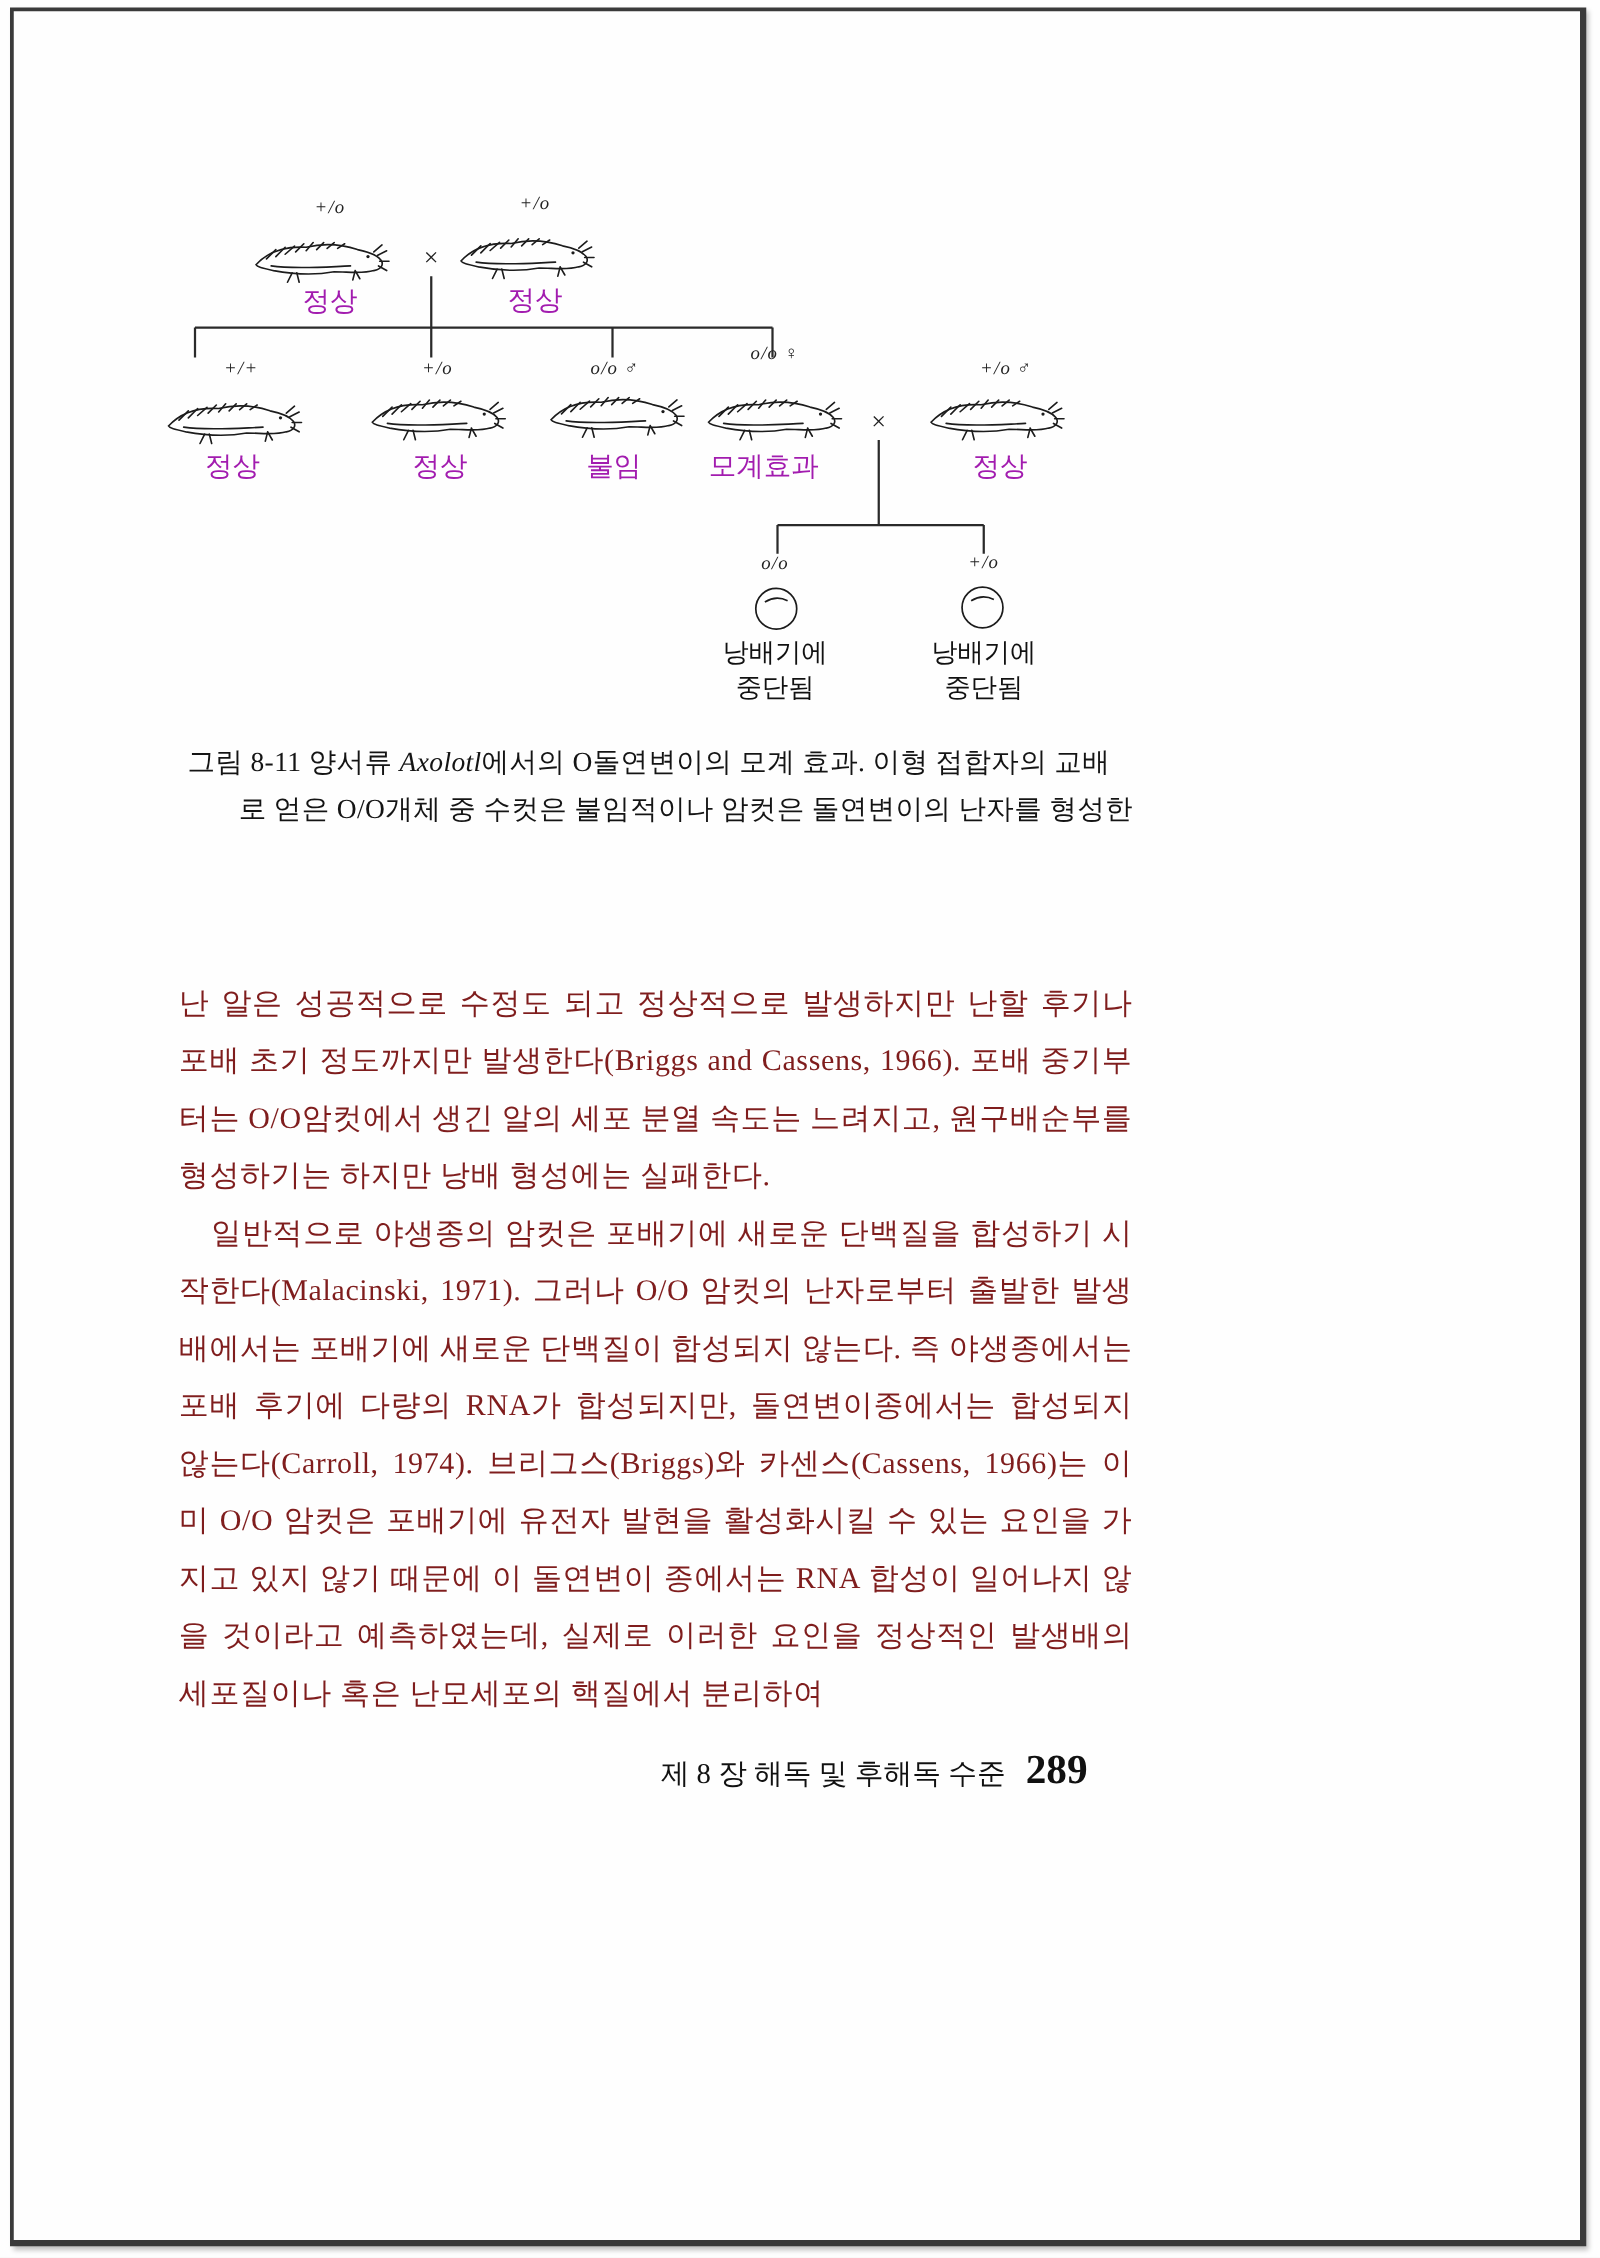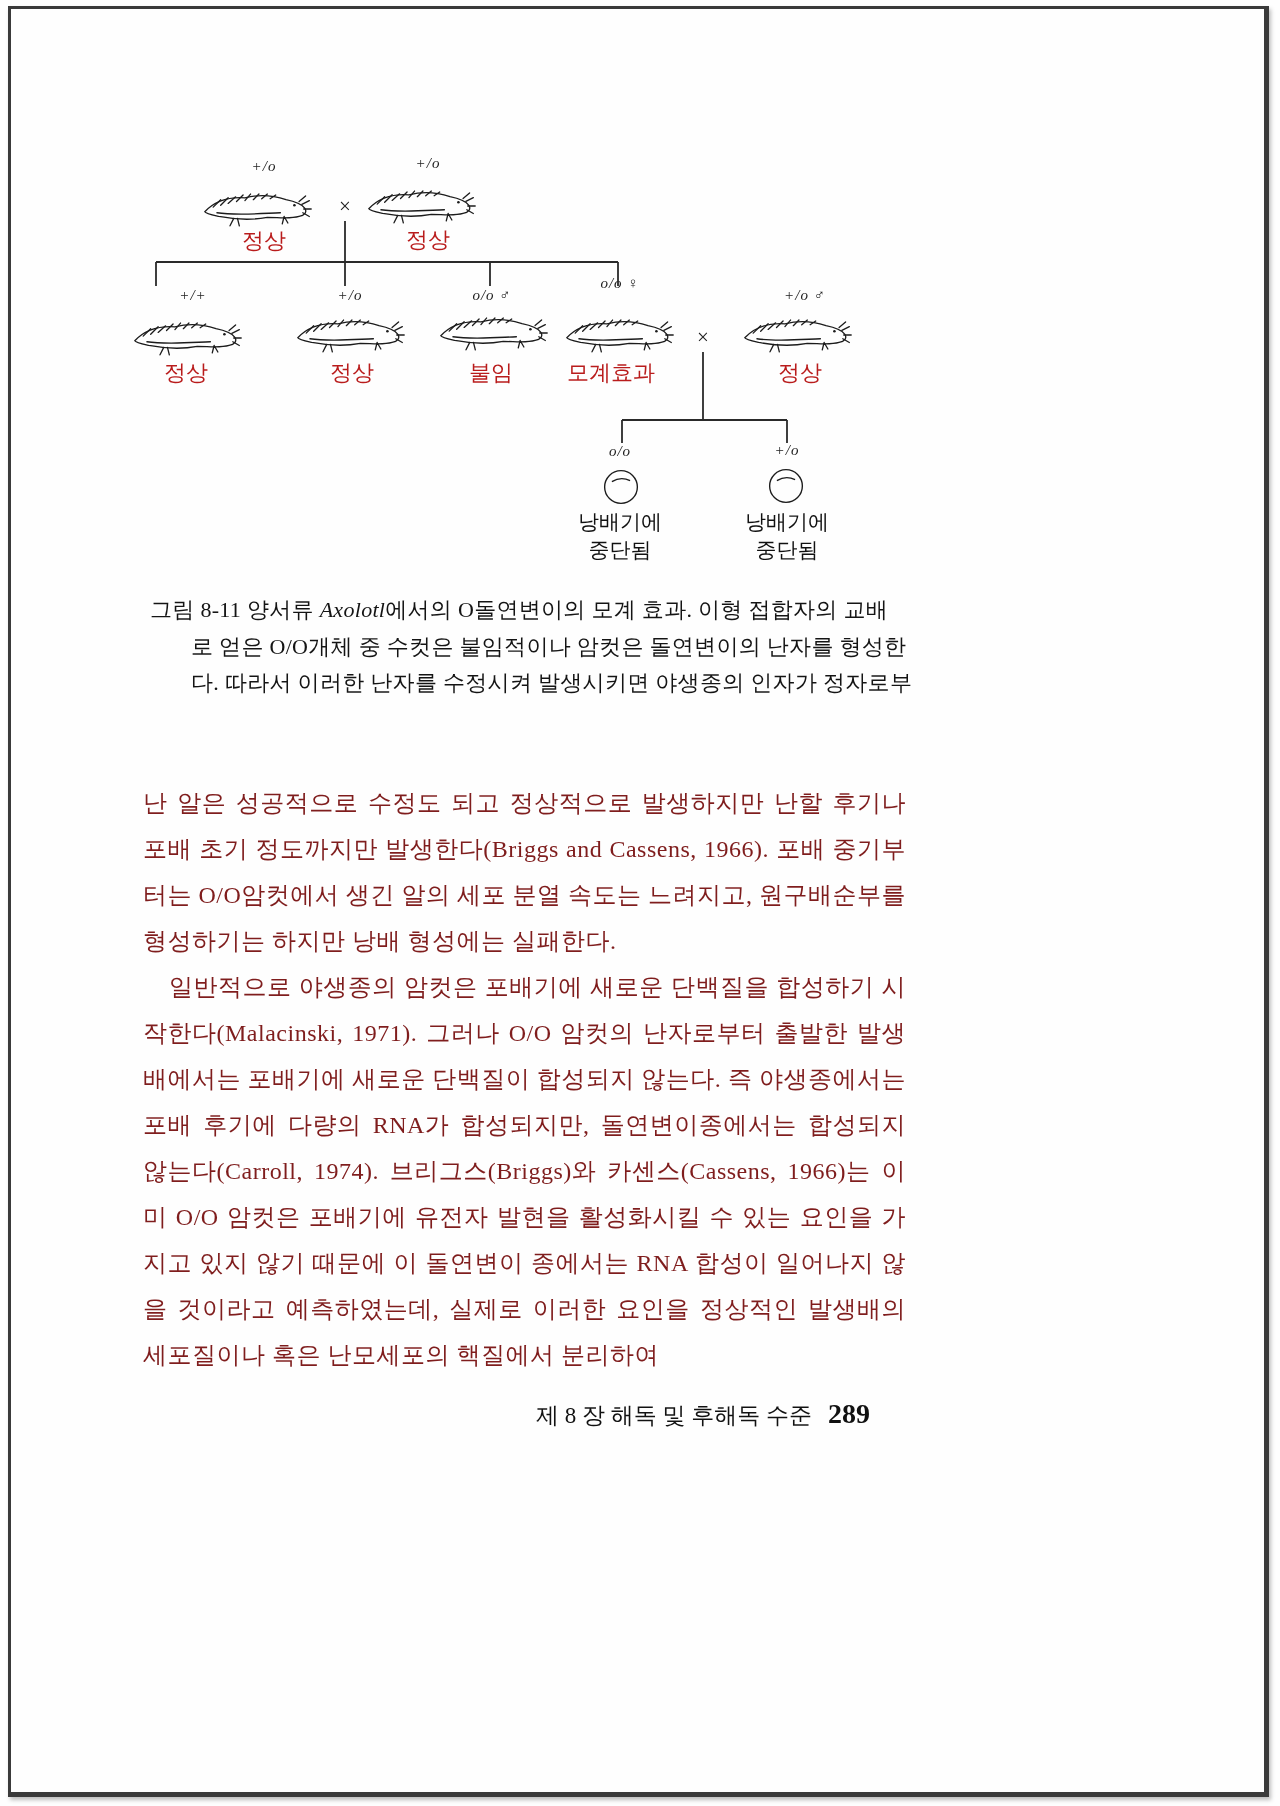--- a/index.html
+++ b/index.html
@@ -38,21 +38,21 @@
     font-style: italic;
     font-size: 15px;
     letter-spacing: 1px;
     color: #222;
   }
   .lbl {
     position: absolute;
     width: 120px;
     text-align: center;
     font-size: 22px;
-    color: #b91c1c;
+    color: #a21caf;
   }
   .cross {
     position: absolute;
     width: 30px;
     text-align: center;
     font-size: 21px;
     color: #222;
   }
   .axo { position: absolute; width: 112px; height: 42px; }
   .egg { position: absolute; width: 40px; height: 40px; }
@@ -91,21 +91,21 @@
 
   .footer {
     position: absolute;
     left: 143px; top: 1398px; width: 727px;
     text-align: right;
     font-size: 23px;
     color: #111;
   }
   .footer .pagenum {
     font-weight: bold;
-    font-size: 28px;
+    font-size: 33px;
     margin-left: 16px;
   }
 </style>
 </head>
 <body>
 
 <div class="canvas">
   <div class="frame"></div>
 
   <svg class="defs-svg" aria-hidden="true">
@@ -205,21 +205,20 @@
       </svg>
     <div class="eggcap" style="left:727px;top:508px">
       <div>낭배기에</div>
       <div>중단됨</div>
     </div>
   </div>
 
   <div class="caption">
     <div class="cap-line"><span>그림 8-11 양서류 </span><em>Axolotl</em><span>에서의 O돌연변이의 모계 효과.  이형 접합자의 교배</span></div>
     <div class="cap-line indent">로 얻은 O/O개체 중 수컷은 불임적이나 암컷은 돌연변이의 난자를 형성한</div>
-    <div class="cap-line indent">다.  따라서 이러한 난자를 수정시켜 발생시키면 야생종의 인자가 정자로부</div>
   </div>
 
   <div class="bodytext">
     <p class="p1">난 알은 성공적으로 수정도 되고 정상적으로 발생하지만 난할 후기나 포배 초기 정도까지만 발생한다(Briggs and Cassens, 1966).  포배 중기부터는 O/O암컷에서 생긴 알의 세포 분열 속도는 느려지고, 원구배순부를 형성하기는 하지만 낭배 형성에는 실패한다.</p>
     <p class="p2">일반적으로 야생종의 암컷은 포배기에 새로운 단백질을 합성하기 시작한다(Malacinski, 1971).  그러나 O/O 암컷의 난자로부터 출발한 발생배에서는 포배기에 새로운 단백질이 합성되지 않는다.  즉 야생종에서는 포배 후기에 다량의 RNA가 합성되지만, 돌연변이종에서는 합성되지 않는다(Carroll, 1974).  브리그스(Briggs)와 카센스(Cassens, 1966)는 이미 O/O 암컷은 포배기에 유전자 발현을 활성화시킬 수 있는 요인을 가지고 있지 않기 때문에 이 돌연변이 종에서는 RNA 합성이 일어나지 않을 것이라고 예측하였는데, 실제로 이러한 요인을 정상적인 발생배의 세포질이나 혹은 난모세포의 핵질에서 분리하여</p>
   </div>
 
   <div class="footer">
     <span class="chapter">제 8 장   해독 및 후해독 수준</span><span class="pagenum">289</span>
   </div>

